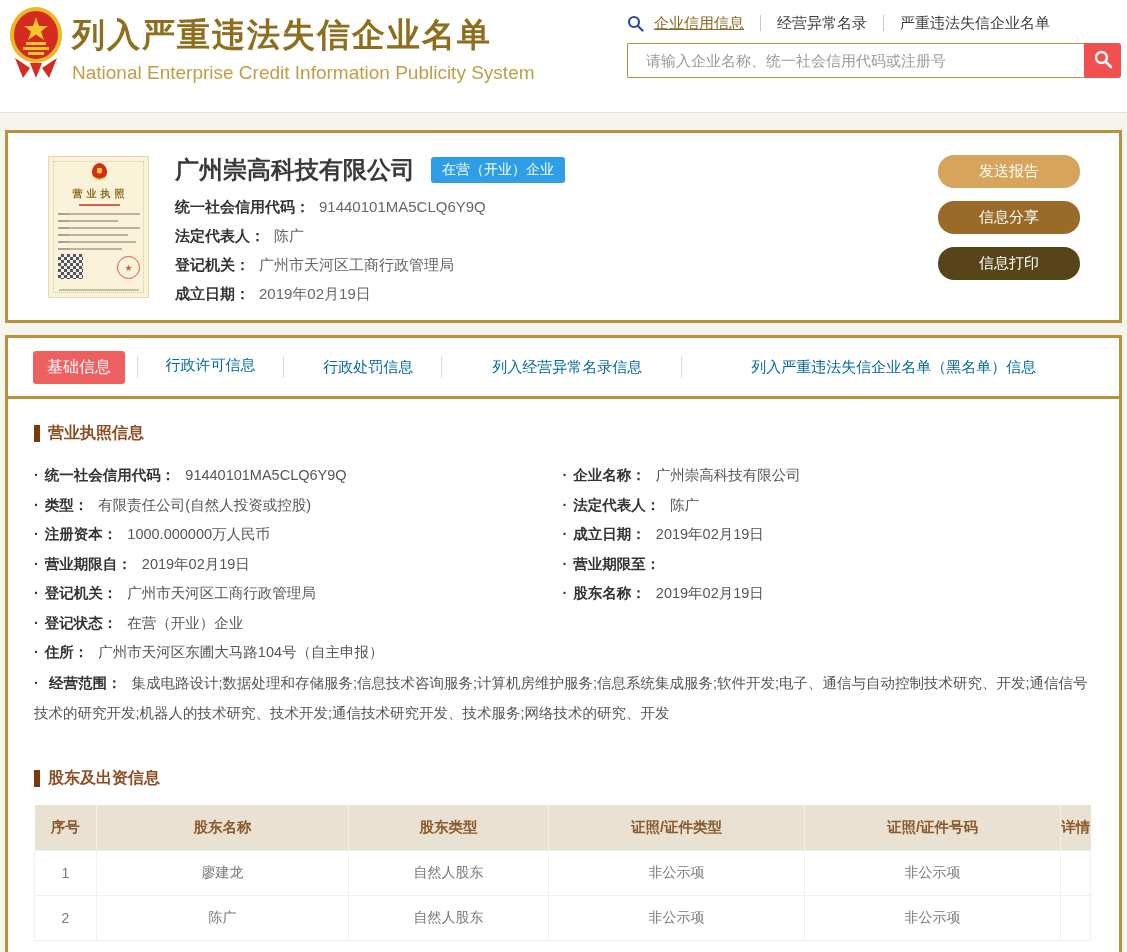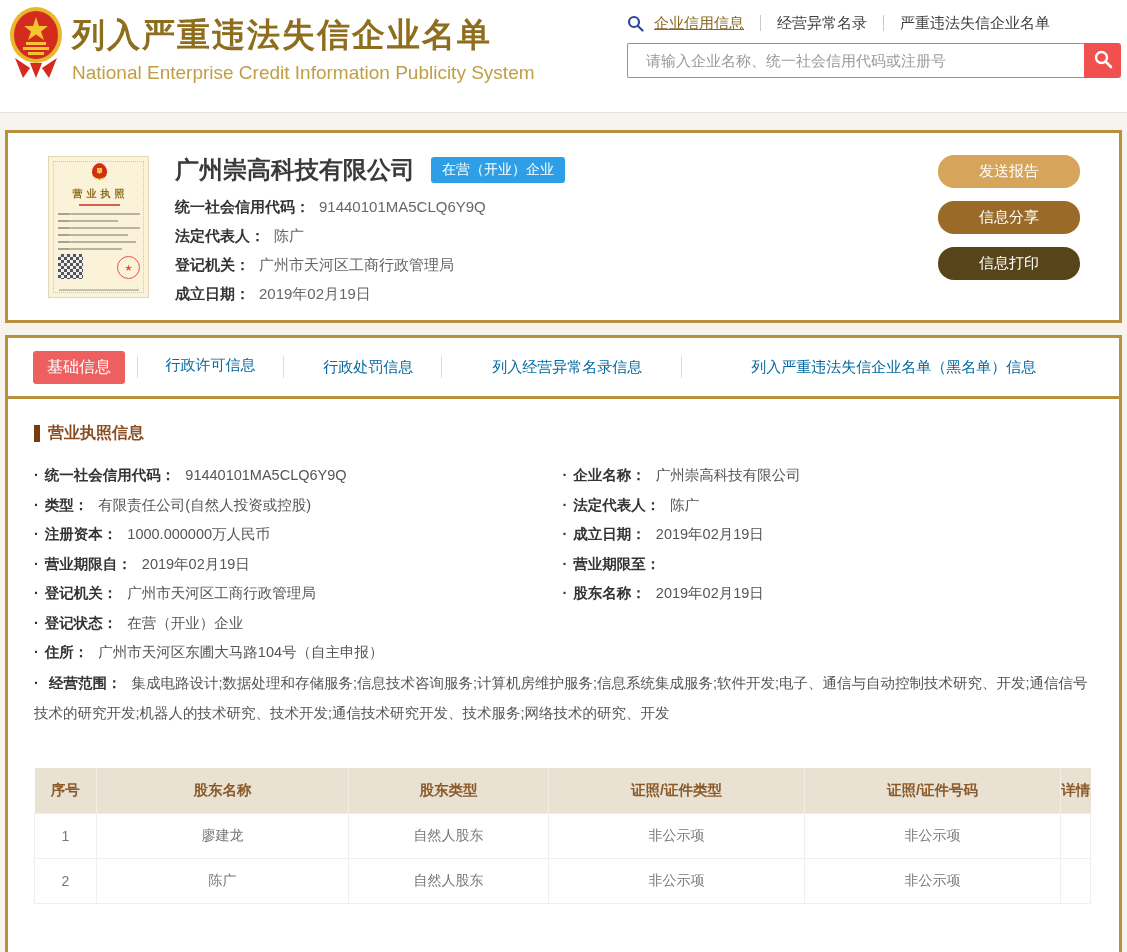--- a/index.html
+++ b/index.html
@@ -263,20 +263,24 @@
         <div class="field-row"><span class="f-label">营业期限至：</span><span class="f-value"></span></div>
         <div class="field-row"><span class="f-label">股东名称：</span><span class="f-value">2019年02月19日</span></div>
       </div>
     </div>
 
     <div class="scope-row">
       <span class="f-label">经营范围：</span><span class="f-value">集成电路设计;数据处理和存储服务;信息技术咨询服务;计算机房维护服务;信息系统集成服务;软件开发;电子、通信与自动控制技术研究、开发;通信信号技术的研究开发;机器人的技术研究、技术开发;通信技术研究开发、技术服务;网络技术的研究、开发</span>
     </div>
 
     <div class="shareholders">
+      <div class="section-header">
+        <span class="section-bar"></span>
+        <span>股东及出资信息</span>
+      </div>
 
       <table class="sh-table">
         <colgroup>
           <col style="width:62px">
             <col style="width:252px">
             <col style="width:200px">
           <col style="width:256px">
             <col style="width:256px">
             <col>
         </colgroup>

